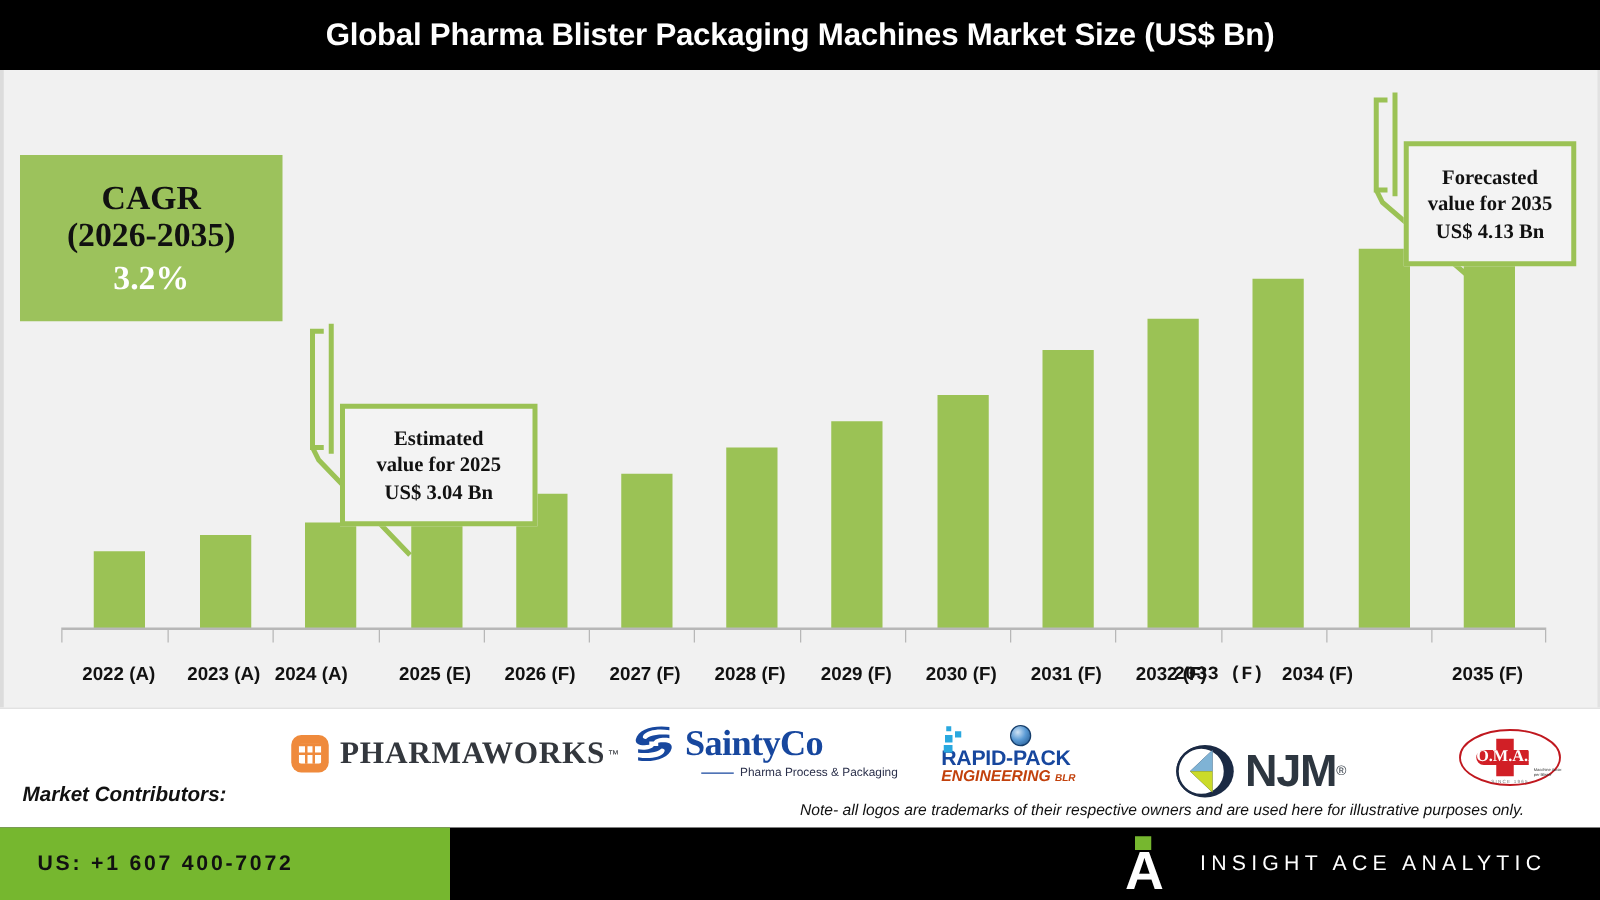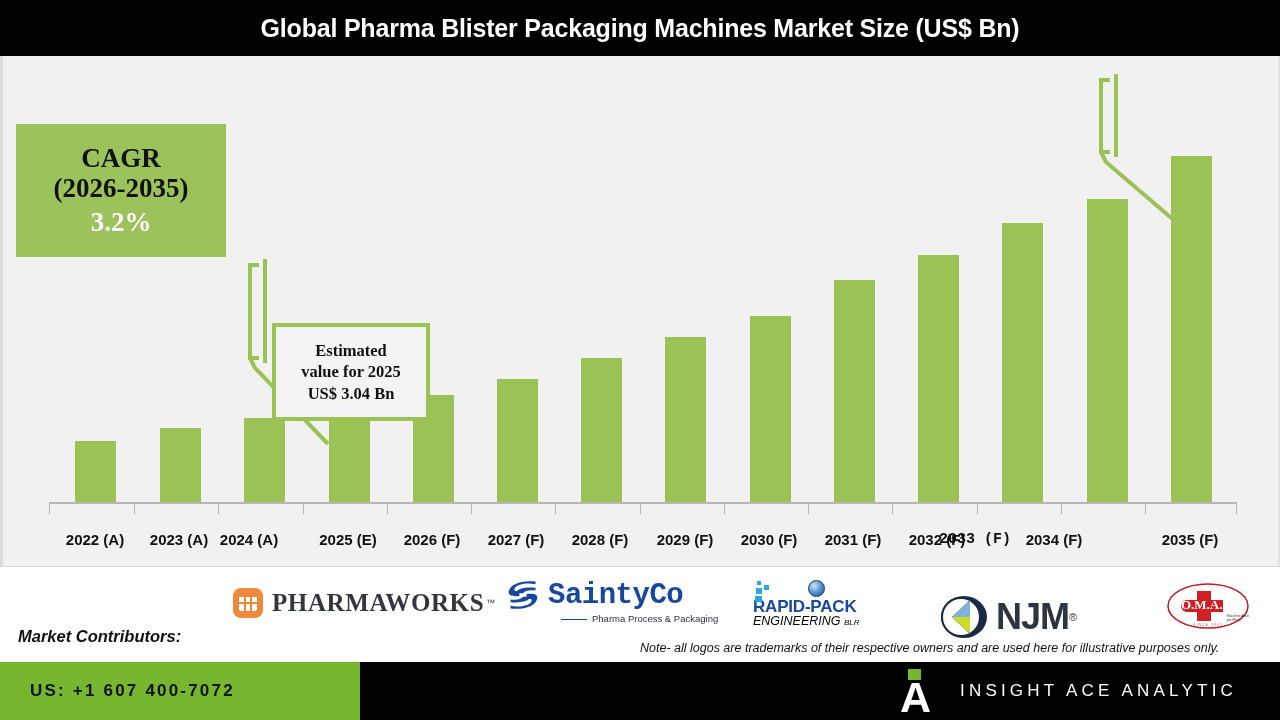--- a/index.html
+++ b/index.html
@@ -100,21 +100,21 @@
     font-family:Liberation Serif, serif;
   }
   #pw-tm{ font-size:9px; color:#33373d; vertical-align:super; margin-left:2px; }
 
   
   #logo-saintyco{ left:505px; top:578px; flex-direction:column; align-items:flex-start; }
   #sc-row{ display:flex; align-items:center; }
   #sc-mark{ width:36px; height:34px; margin-right:7px; }
   #sc-text{
     font-size:29px; font-weight:bold; color:#17479e; letter-spacing:-0.5px;
-    font-family:Liberation Mono, monospace;
+    font-family:Liberation Serif, serif;
   }
   #sc-tag{
     font-size:9.5px; color:#2a2f4a; margin-left:56px; margin-top:1px;
     font-family:"Liberation Sans", sans-serif; white-space:nowrap;
   }
   #sc-tag::before{
     content:""; display:inline-block; width:26px; height:1.5px; background:#17479e;
     vertical-align:middle; margin-right:5px;
   }
 
@@ -125,21 +125,21 @@
     position:absolute; left:55px; top:0; width:17px; height:17px; border-radius:50%;
     background:radial-gradient(circle at 35% 32%, #cfe3f5 0%, #5b9bd5 45%, #1b4f86 100%);
     border:1px solid #143d6b;
   }
   .rp-dot{ position:absolute; background:#29a8df; }
   #rp-text{
     font-size:17px; font-weight:bold; color:#17479e; letter-spacing:-0.2px;
     font-family:"Liberation Sans", sans-serif; line-height:1;
   }
   #rp-sub{
-    font-size:12.5px; font-weight:normal; font-style:italic; color:#000000;
+    font-size:12.5px; font-weight:bold; font-style:italic; color:#c2410c;
     font-family:"Liberation Sans", sans-serif; line-height:1.1;
   }
   #rp-sub small{ font-size:8px; }
 
   
   #logo-njm{ left:940px; top:583px;margin-top:12px; }
   #njm-mark{ width:48px; height:44px; margin-right:8px; }
   #njm-text{
     font-size:36px; font-weight:bold; color:#2d3640; letter-spacing:-1px;
     font-family:"Liberation Sans", sans-serif;
@@ -254,20 +254,25 @@
       <div id="cagr-period">(2026-2035)</div>
       <div id="cagr-value">3.2%</div>
     </div>
 
     <div class="callout-box" id="callout-est">
       <div>Estimated</div>
       <div>value for 2025</div>
       <div>US$ 3.04 Bn</div>
     </div>
 
+    <div class="callout-box" id="callout-fc">
+      <div>Forecasted</div>
+      <div>value for 2035</div>
+      <div>US$ 4.13 Bn</div>
+    </div>
 
   </div>
 </div>
 
 <div id="contrib-strip">
   <div id="contrib-label">Market Contributors:</div>
 </div>
 
 <div class="logo" id="logo-pharmaworks">
   <span id="pw-icon"></span>

